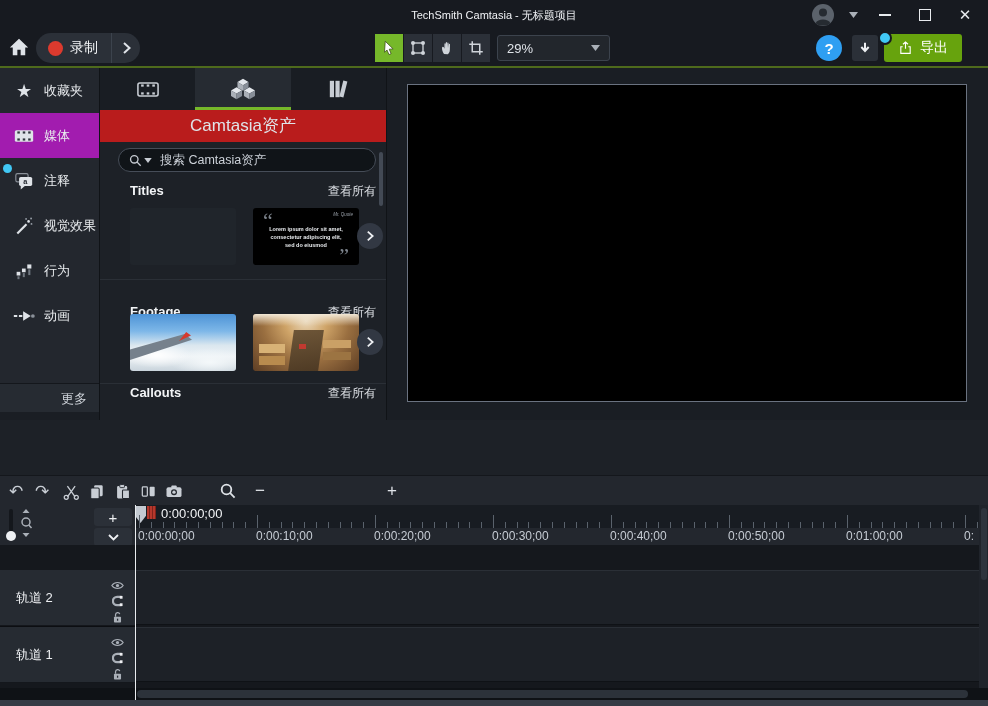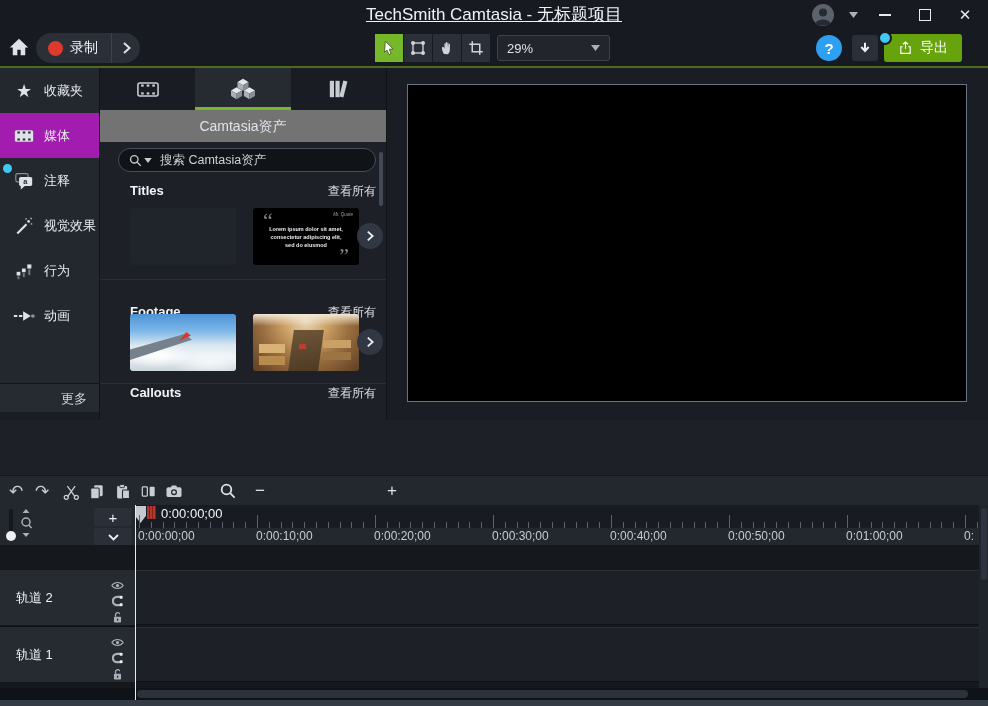--- a/index.html
+++ b/index.html
@@ -8,21 +8,21 @@
        -webkit-font-smoothing:antialiased;color:#e8ebee;font-size:13px;}
   .abs{position:absolute;}
   .flex{display:flex;align-items:center;}
   .i{display:flex;align-items:center;justify-content:center;}
   svg{display:block;}
 
   
   #titlebar{left:0;top:0;width:988px;height:30px;background:#171a20;}
   .mi{padding:0 11px;height:22px;line-height:22px;border-radius:3px;color:#e8ebee;font-size:13px;}
   .mi.active{background:#2d323b;}
-  #win-title{left:0;right:0;top:0;height:30px;text-align:center;line-height:30px;color:#f0f2f5;font-size:17px;pointer-events:none;text-decoration:underline;}
+  #win-title{left:0;right:0;top:0;height:30px;text-align:center;line-height:30px;color:#f0f2f5;font-size:11px;pointer-events:none;}
 
   
   #toolbar{left:0;top:30px;width:988px;height:36px;background:#171a20;}
   .toolbtn{width:28px;height:28px;background:#2b3038;}
   .toolbtn.on{background:#76b82a;}
   #green-rule{left:0;top:66px;width:988px;height:2px;background:#4e6a1c;}
 
   
   #sidebar{left:0;top:68px;width:100px;height:352px;background:#23272e;border-right:1px solid #101317;box-sizing:border-box;}
   .sbi{height:45px;display:flex;align-items:center;padding-left:13px;position:relative;}
@@ -31,21 +31,21 @@
   .bdot{position:absolute;width:9px;height:9px;border-radius:50%;background:#41c8f5;left:3px;}
   #sidebar-more{position:absolute;left:0;top:315px;width:100%;height:29px;line-height:29px;background:#262b32;
     border-top:1px solid #14171c;text-align:right;padding-right:12px;box-sizing:border-box;color:#cfd4da;}
 
   
   #assets{left:100px;top:68px;width:287px;height:352px;background:#1d2127;border-right:1px solid #101317;box-sizing:border-box;}
   #tabs{position:absolute;left:0;top:0;width:100%;height:42px;background:#191d23;display:flex;}
   .tab{flex:1;display:flex;align-items:center;justify-content:center;position:relative;}
   .tab.selected{background:#262b32;}
   .tab.selected .tabline{position:absolute;left:0;bottom:0;width:100%;height:3px;background:#76b82a;}
-  #panel-title{position:absolute;left:0;top:42px;width:100%;height:32px;line-height:32px;background:#737373;text-align:center;color:#dfe3e8;font-size:14px;}
+  #panel-title{position:absolute;left:0;top:42px;width:100%;height:32px;line-height:32px;background:#b91c1c;text-align:center;color:#dfe3e8;font-size:17px;}
   #searchbox{position:absolute;left:18px;top:80px;width:258px;height:24px;border-radius:13px;background:#101418;border:1px solid #464d58;box-sizing:border-box;display:flex;align-items:center;padding:0 10px;}
   #searchbox input{flex:1;background:transparent;border:none;outline:none;color:#ccd1d8;font-size:12.5px;font-family:inherit;margin-left:6px;}
   #searchbox input::placeholder{color:#ccd1d8;opacity:1;}
   .sec-h{position:absolute;left:0;width:100%;height:16px;display:flex;justify-content:space-between;padding:0 10px 0 30px;box-sizing:border-box;}
   .sec-h .nm{font-weight:bold;font-size:13px;color:#f2f4f6;}
   .sec-h .va{font-size:12px;color:#dde0e5;}
   .th{position:absolute;width:106px;height:57px;border-radius:3px;overflow:hidden;}
   .rowchev{position:absolute;width:26px;height:26px;border-radius:50%;background:#323843;}
   .divid{position:absolute;left:0;width:100%;height:1px;background:#2a2f36;}
 

